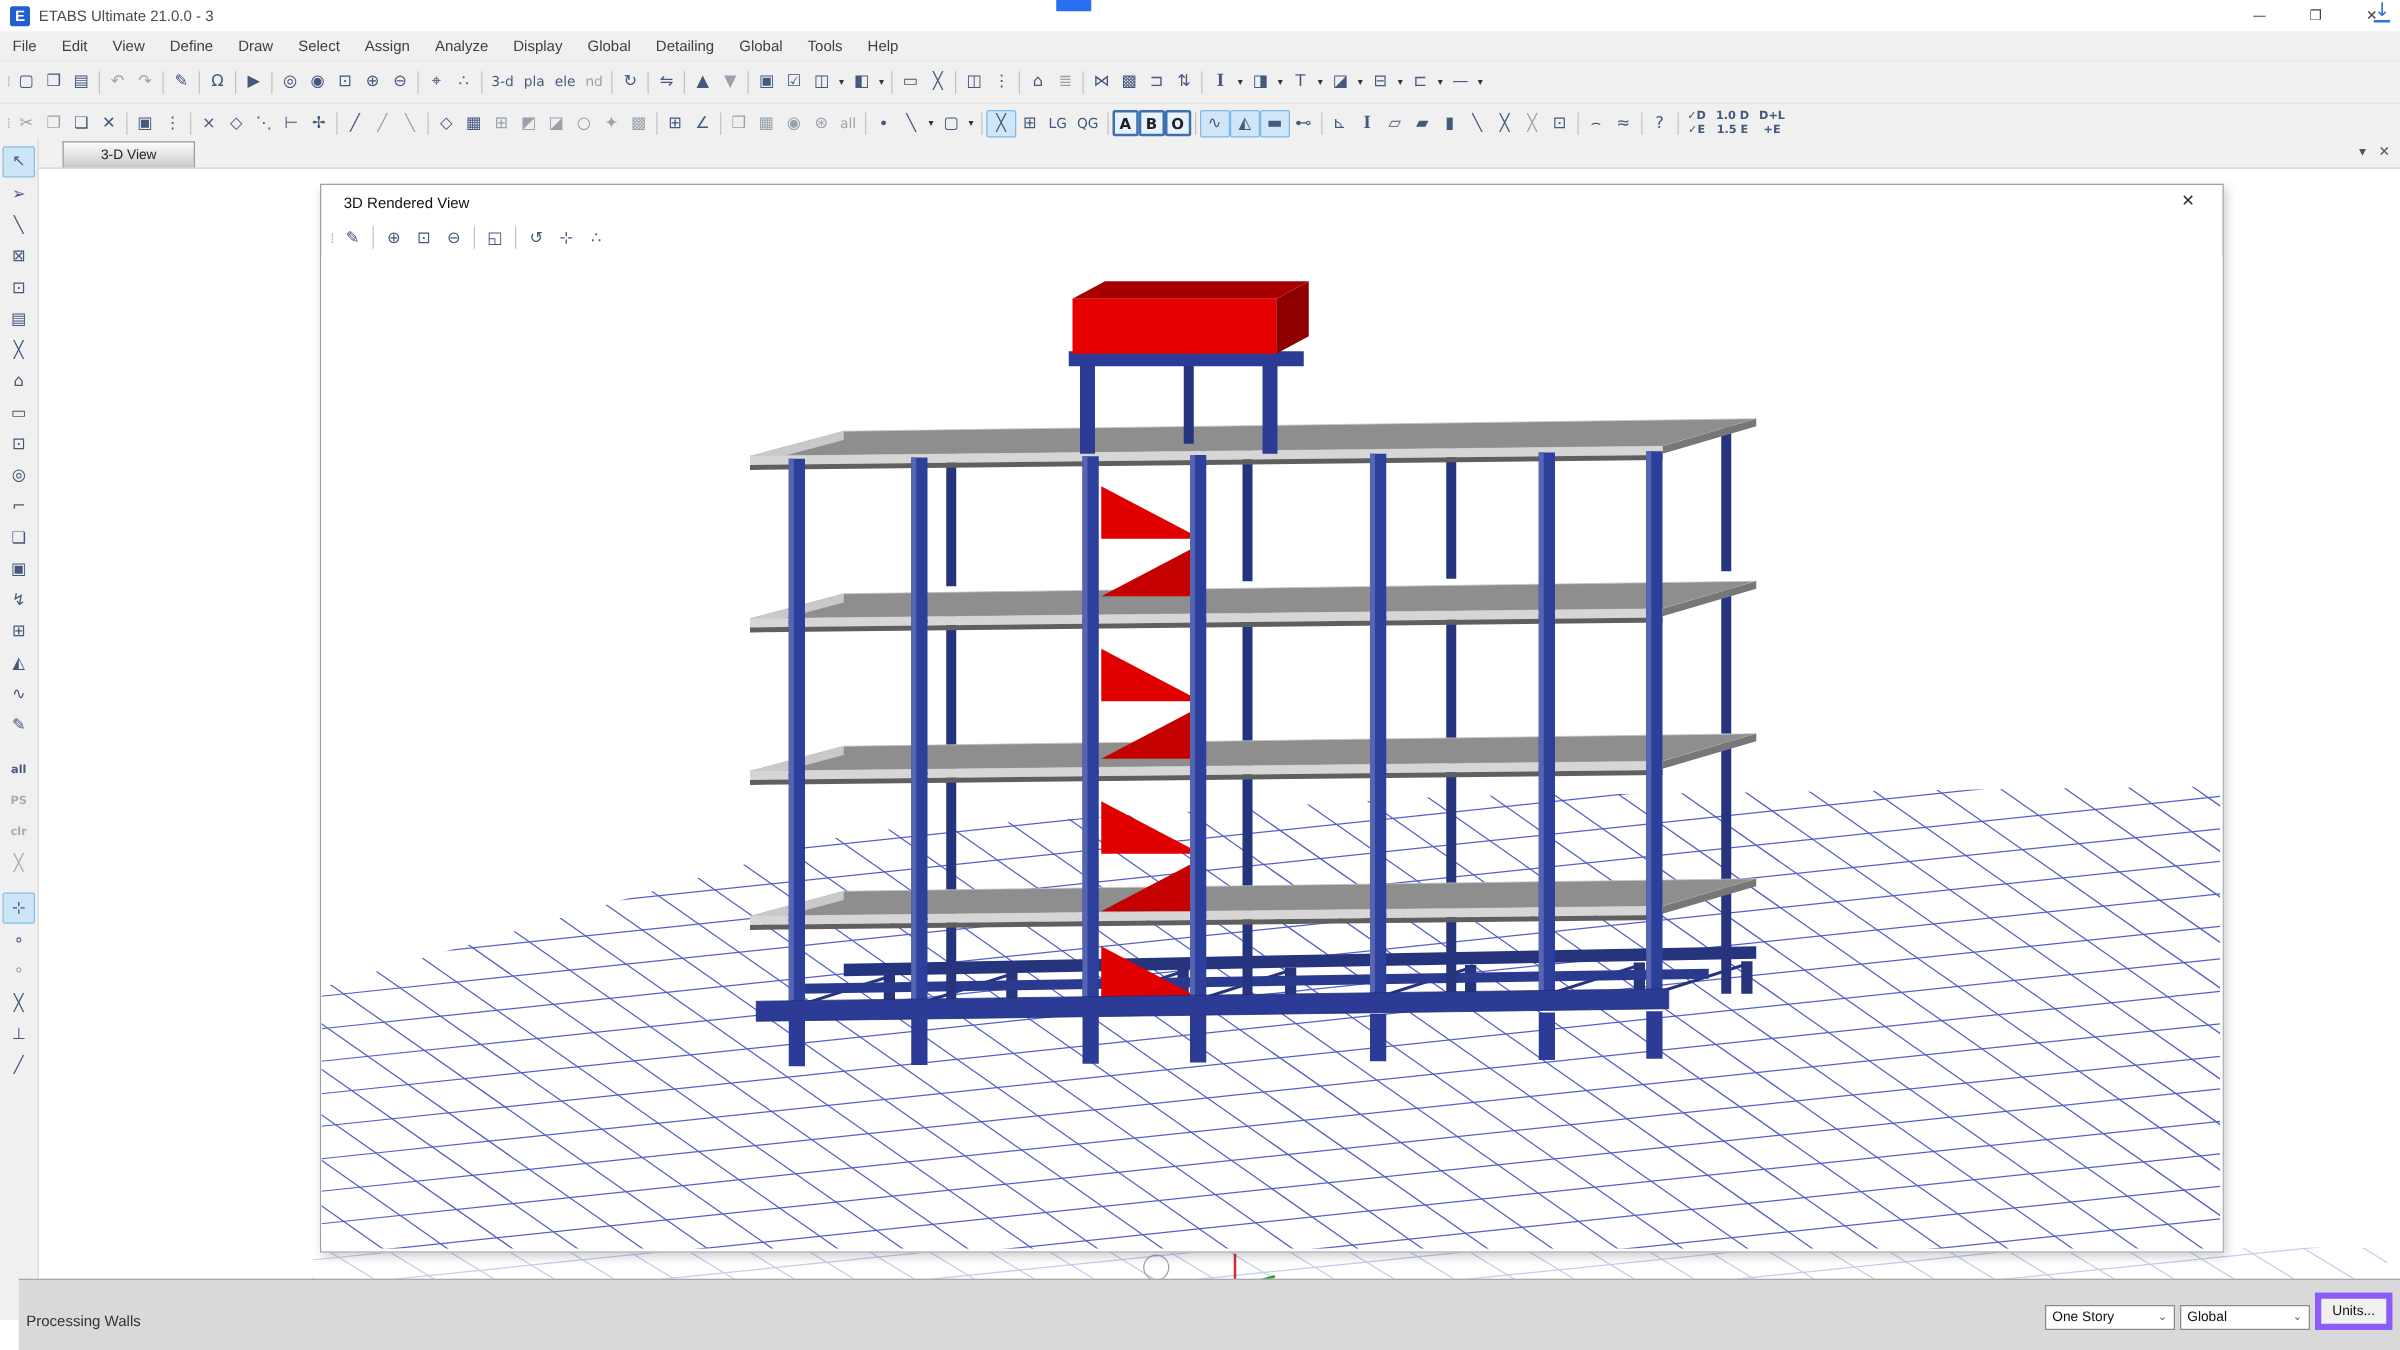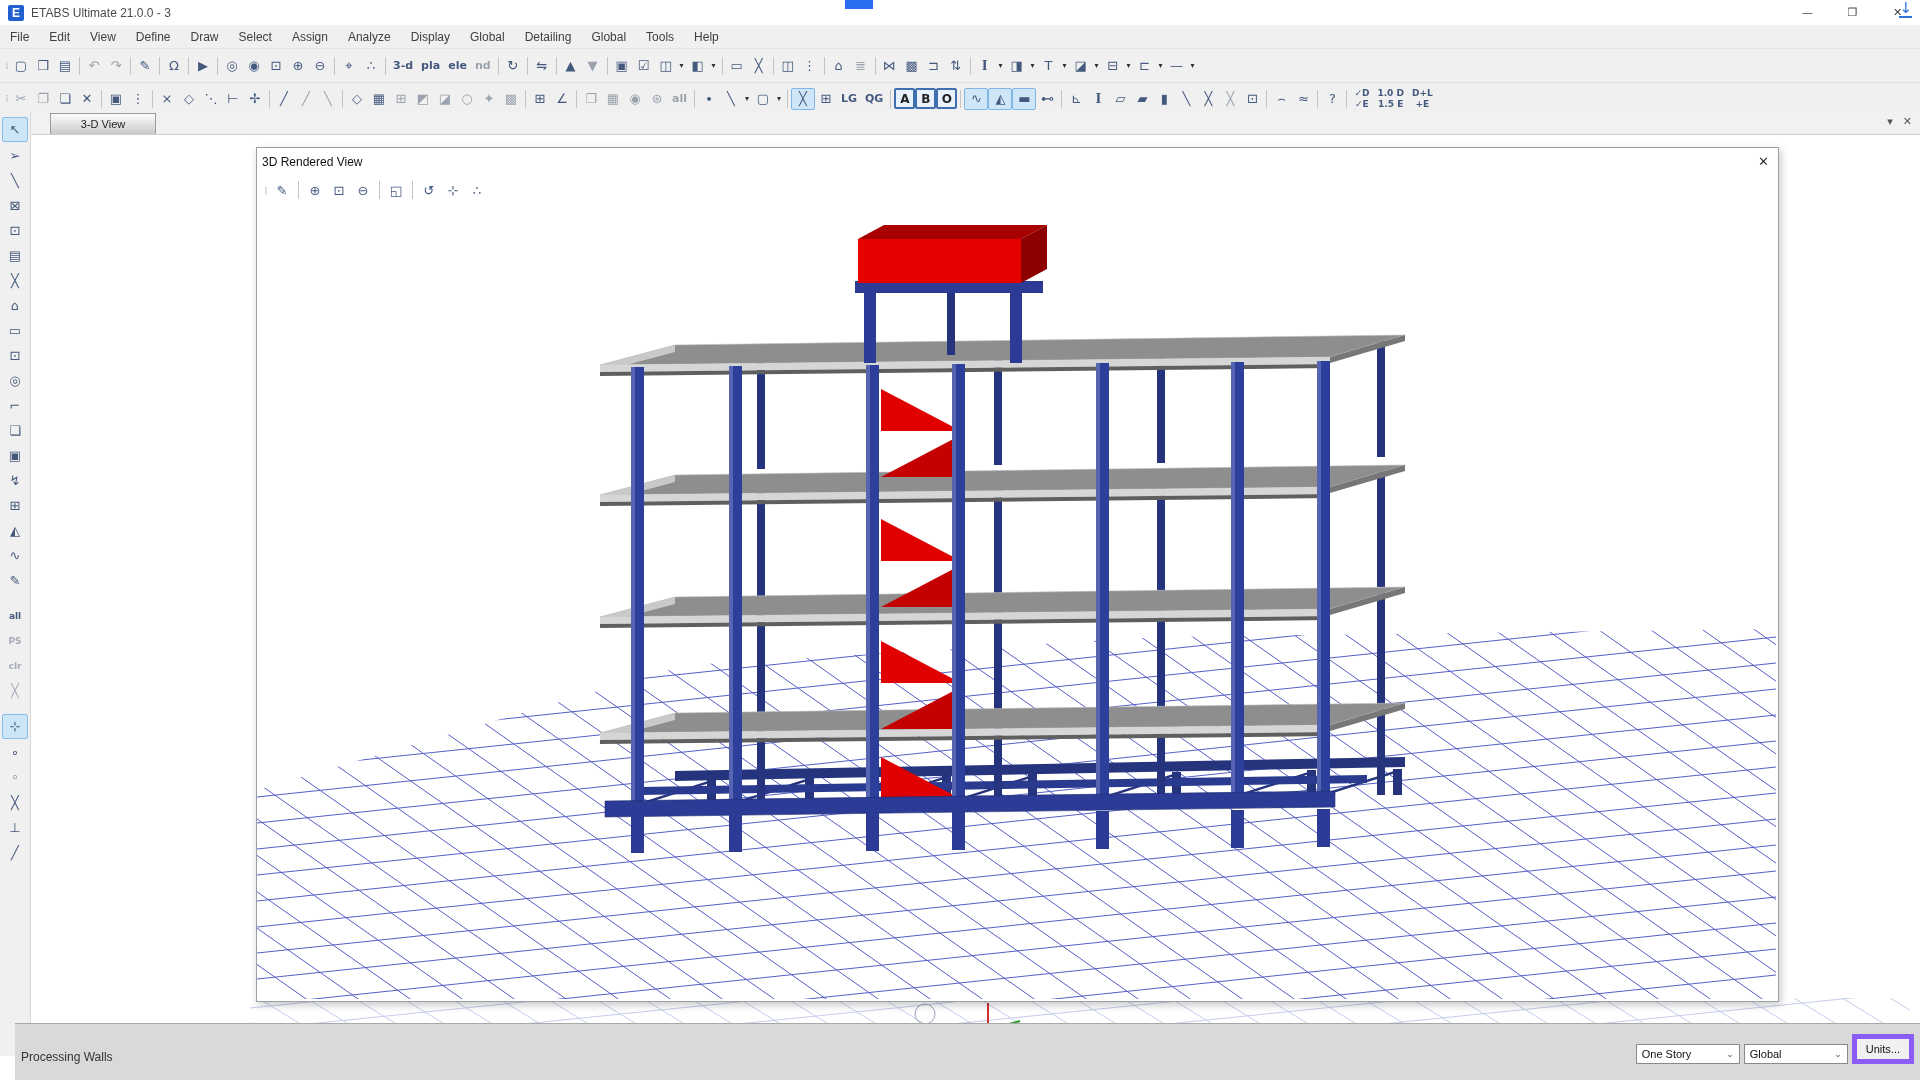--- a/index.html
+++ b/index.html
@@ -17,21 +17,21 @@
   .menubar{height:22px;background:#f0f0f0;display:flex;align-items:center;font-size:12px;position:relative}
   .menu-item{padding:2px 10px;color:#404040}
   .download-badge{position:absolute;right:8px;top:1px;color:#2a72d8;font-size:15px;
     font-family:"DejaVu Sans",sans-serif;border-bottom:2px solid #2a72d8;line-height:15px}
   .toolbar{background:#f0f0f0;display:flex;align-items:center;padding-left:4px}
   #toolbar1{height:33px;border-top:1px solid #e6e6e6;border-bottom:1px solid #e0e0e0}
   #toolbar2{height:31px;border-bottom:1px solid #d5d5d5}
   .tbtn{min-width:22px;height:22px;display:flex;align-items:center;justify-content:center;
     font-size:13px;color:#44597e;font-family:"DejaVu Sans",sans-serif;border-radius:2px;flex:none;
     white-space:pre-line;text-align:center}
-  .tbtn.txt{min-width:0;padding:0 4px;font-size:11px;font-weight:bold}
+  .tbtn.txt{min-width:0;padding:0 4px;font-size:11px;font-weight:normal}
   .tbtn.dim{color:#9aa3ad}
   .tbtn.dd{min-width:10px;width:10px;font-size:8px;color:#333}
   .tbtn.hl{background:#cfe6f8;border:1px solid #7fb8e6;height:20px}
   .tbtn.boxed{border:2px solid #3f6fae;background:#e8f2fc;font-weight:bold;min-width:17px;
     width:17px;height:17px;font-size:12px;color:#222}
   .tbtn.sep{min-width:1px;width:1px;height:18px;background:#c4c4c4;border-radius:0;padding:0;margin:0 3px}
   .tbtn.grip{min-width:6px;width:6px;color:#b5b5b5;font-size:11px}
   .tbtn.two{font-size:9px;line-height:1.15;font-weight:bold;min-width:0;padding:0 4px}
   .tbtn.serif{font-family:"Liberation Serif",serif;font-size:15px;font-weight:bold}
   
@@ -50,21 +50,21 @@
     border:1px solid #9b9b9b;border-bottom:none;display:flex;align-items:center;justify-content:center;
     font-size:11px;color:#222}
   .tab-controls{position:absolute;right:8px;top:4px;display:flex;gap:10px;font-size:11px;color:#555;
     font-family:"DejaVu Sans",sans-serif}
   .canvas{position:absolute;left:30px;top:134px;right:0;bottom:24px;background:#ffffff;z-index:1}
   .canvas-strip{position:absolute;left:220px;bottom:0;width:1660px;height:58px}
   
   .float-window{position:absolute;left:256px;top:147px;width:1521px;height:853px;background:#fff;
     border:1px solid #9aa0a6;box-shadow:2px 3px 8px rgba(0,0,0,.22);z-index:5;
     display:flex;flex-direction:column}
-  .fw-titlebar{height:27px;display:flex;align-items:center;padding:0 5px;font-size:12px;color:#111}
+  .fw-titlebar{height:27px;display:flex;align-items:center;padding:0 18px;font-size:12px;color:#111}
   .fw-title{flex:1}
   .fw-close{font-size:13px;color:#333;font-family:"DejaVu Sans",sans-serif;padding:0 4px}
   .fw-toolbar{height:30px;display:flex;align-items:center;gap:2px;padding-left:6px}
   .fw-viewport{flex:1;position:relative;overflow:hidden;background:#fff}
   .fw-viewport svg{position:absolute;left:0;top:0}
   
   .statusbar{position:absolute;left:15px;right:0;bottom:0;height:24px;background:#d9d9d9;
     border-top:1px solid #a9a9a9;display:flex;align-items:flex-end;font-size:12px;color:#333;
     padding:16px 6px;z-index:7}
   .status-msg{flex:1}

